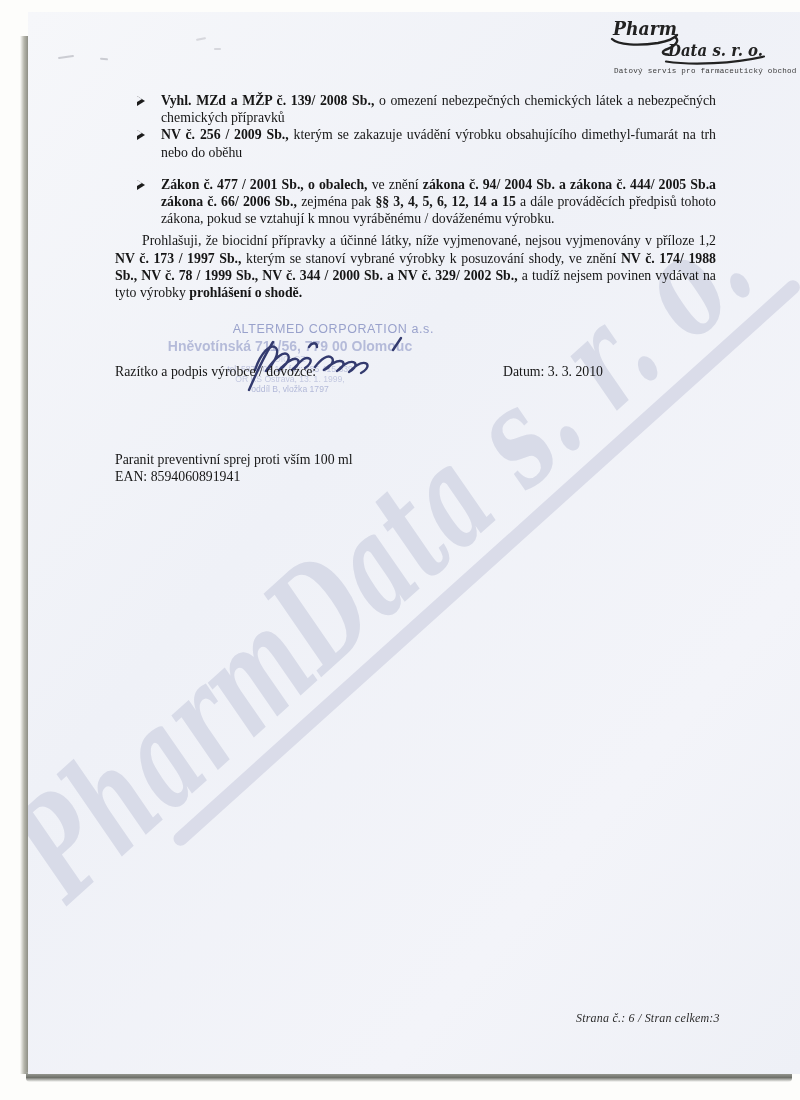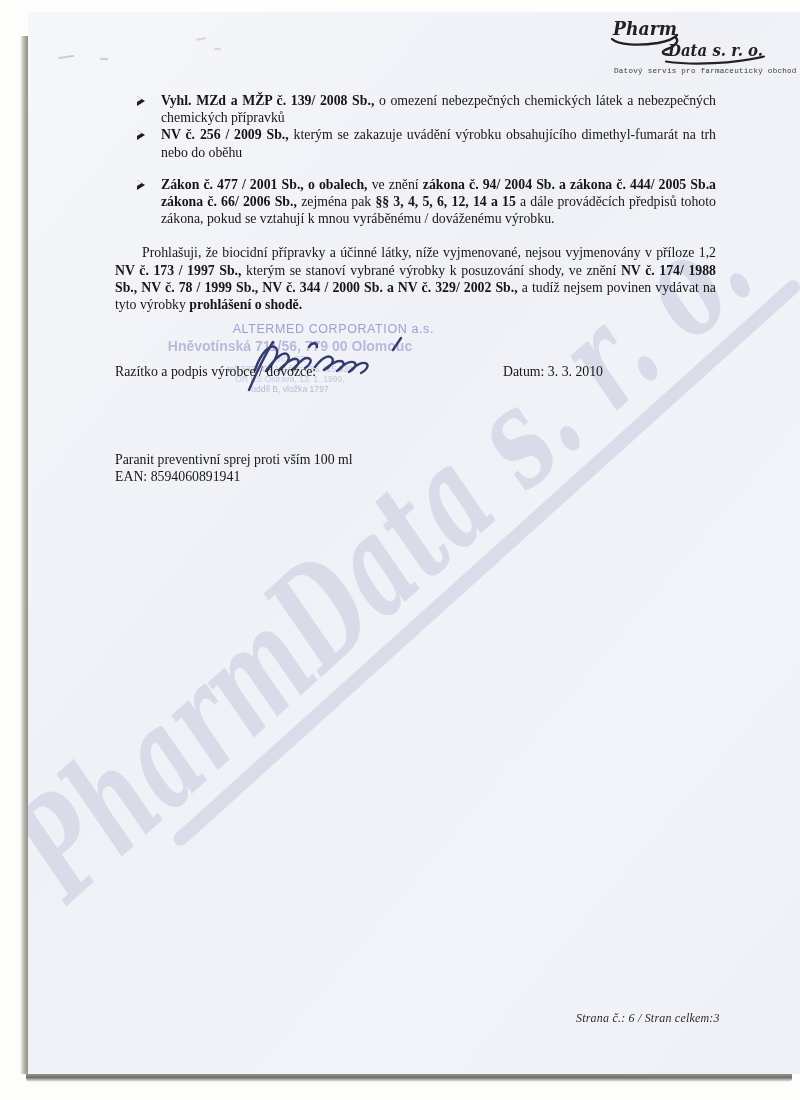--- a/index.html
+++ b/index.html
@@ -54,21 +54,21 @@
   .arrow {
     position:absolute; left:22px; top:4px; width:0; height:0;
     border-top:5px solid transparent; border-bottom:5px solid transparent;
     border-left:8.5px solid #1c1c1c;
   }
   .arrow::after {
     content:""; position:absolute; left:-8.5px; top:-5px; width:0; height:0;
     border-top:3px solid transparent; border-bottom:3px solid transparent;
     border-left:5px solid #f2f3f8;
   }
-  .declaration { margin-top:17px; text-indent:27px; }
+  .declaration { margin-top:5px; text-indent:27px; }
 
   
   .stamp {
     position:absolute; left:118px; top:310px; width:288px; text-align:center;
     font-family:"Liberation Sans", sans-serif; color:#8e97c6;
     pointer-events:none;
   }
   .stamp .l0 { font-size:12.5px; letter-spacing:.6px; opacity:.88;text-align:right; }
   .stamp .l1 { font-size:14px; opacity:.60; margin-top:2px;font-weight:bold; }
   .stamp .l2 { font-size:8.6px; opacity:.38; }

